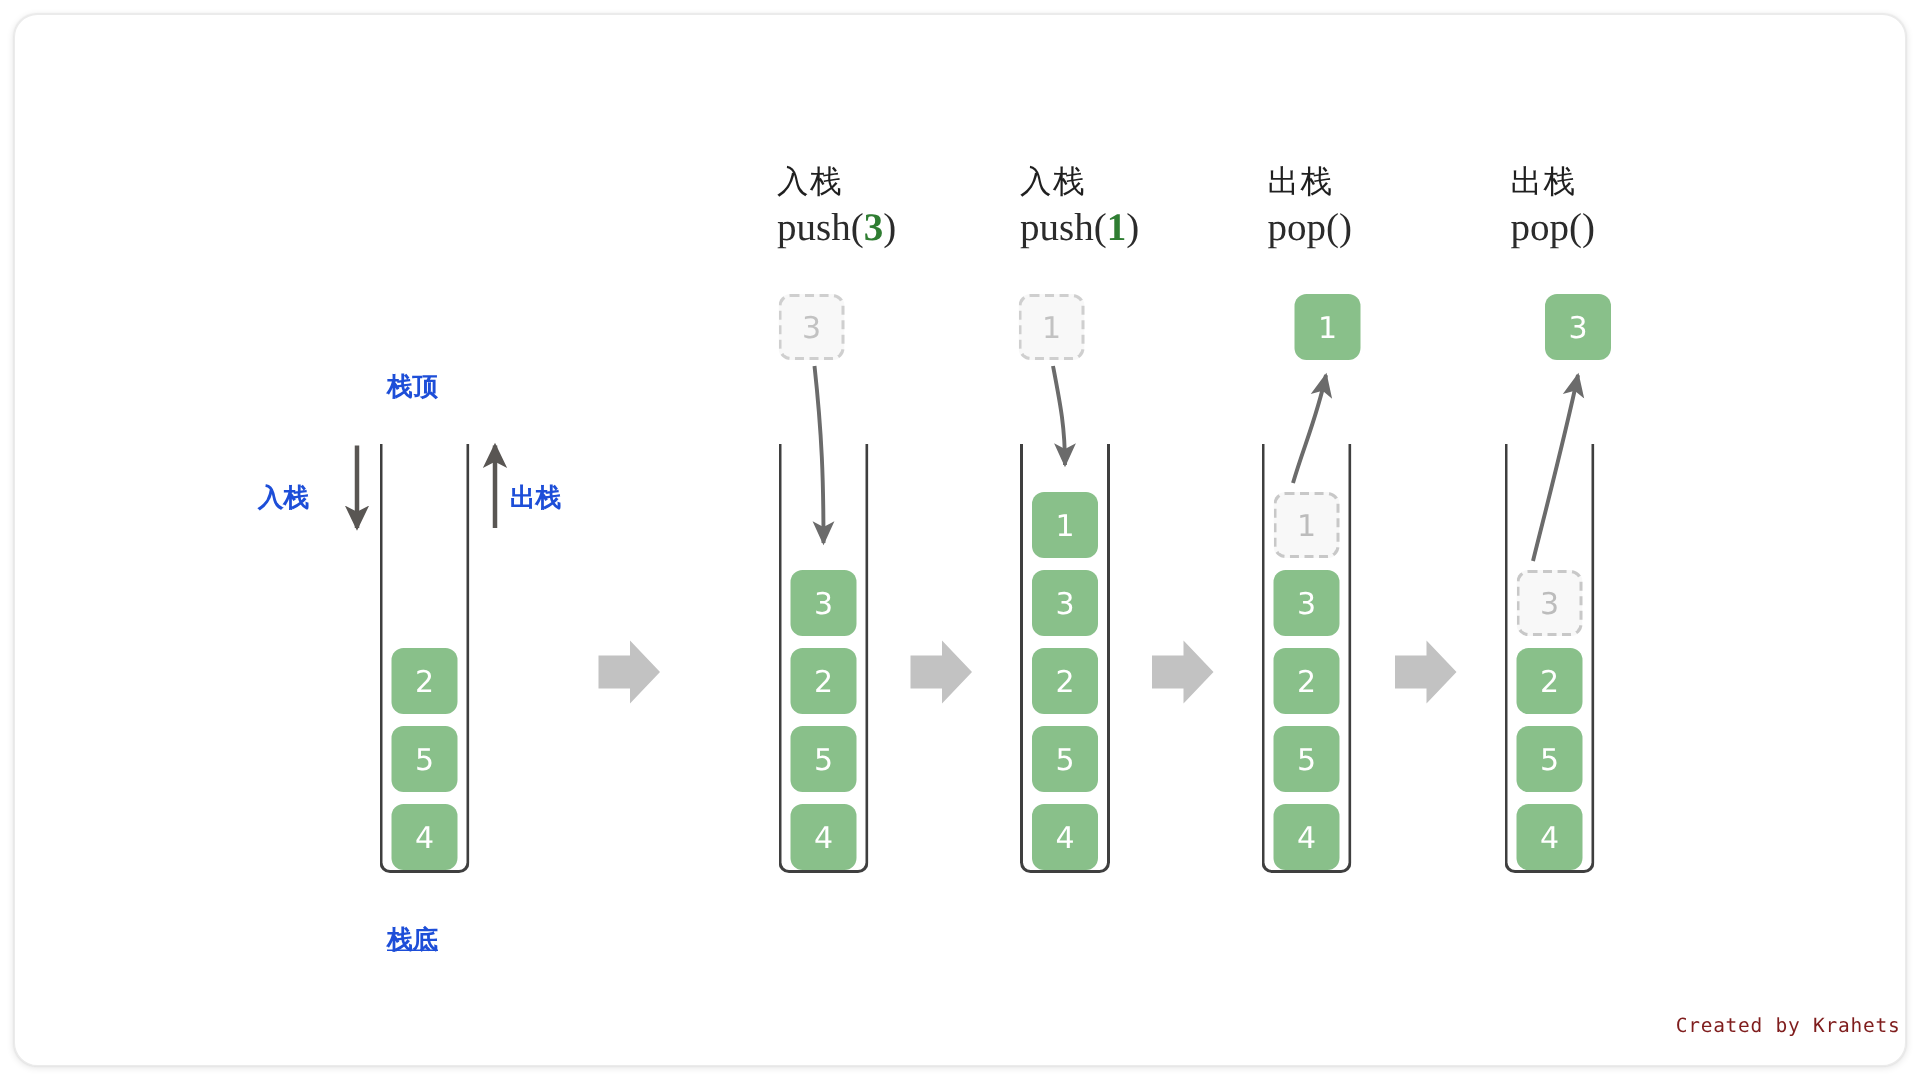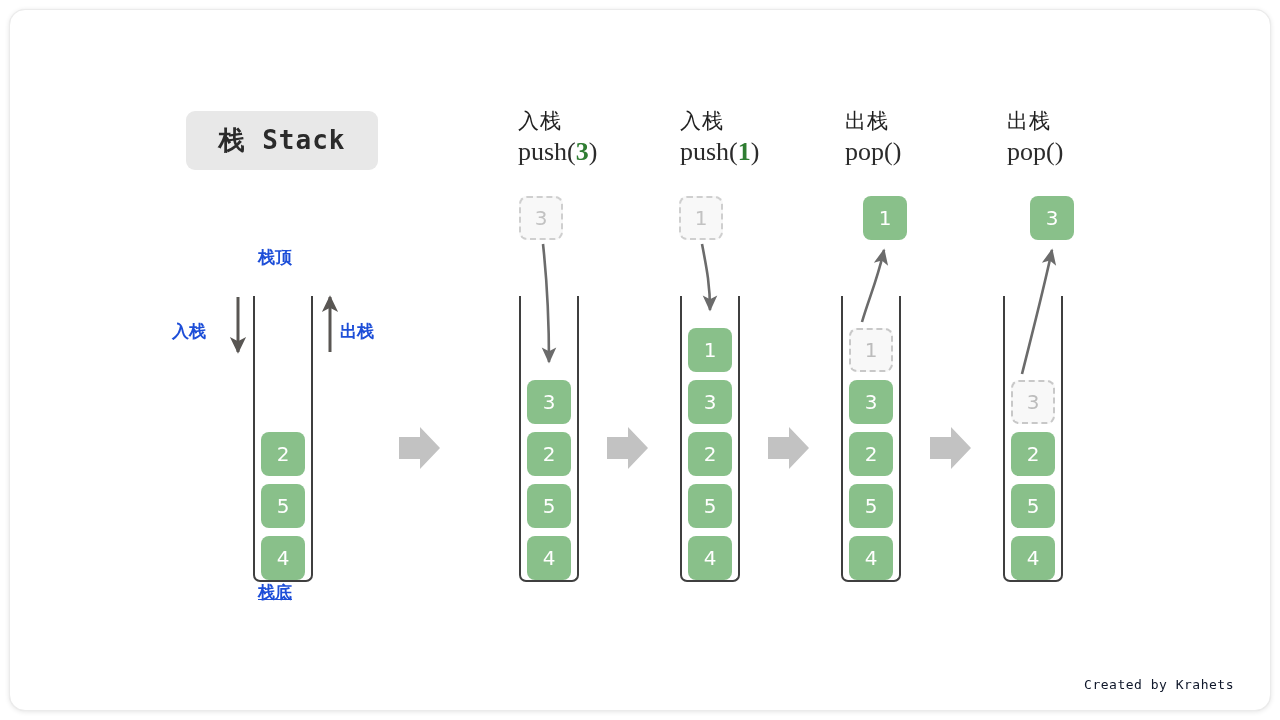--- a/index.html
+++ b/index.html
@@ -158,39 +158,38 @@
   #overlay {
     position: absolute;
     left: 0; top: 0;
     width: 1280px; height: 720px;
     pointer-events: none;
   }
 
   
   .footer {
     position: absolute;
-    right: 46px;
+    right: 13px;
     bottom: 28px;
     font-family: "DejaVu Sans Mono", monospace;
     font-size: 13px;
-    color: #0f172a;
+    color: #7f1d1d;
     letter-spacing: 0.5px;
   }
 </style>
 </head>
 <body>
 
 <div id="canvas">
 
   <div class="card-frame"></div>
 
-  <div class="title-chip">栈 Stack</div>
 
   <div class="lbl" style="left:258px; top:246px;">栈顶</div>
-  <div class="lbl" style="left:258px; top:581px;text-decoration:underline;">栈底</div>
+  <div class="lbl" style="left:258px; top:615px;text-decoration:underline;">栈底</div>
   <div class="lbl" style="left:172px; top:320px;">入栈</div>
   <div class="lbl" style="left:340px; top:320px;">出栈</div>
 
   <div class="op-label" style="left:518px; top:106px;">
     <span class="cn">入栈</span>
     <span class="code"><span>push(</span><span class="num">3</span><span>)</span></span>
   </div>
 
   <div class="op-label" style="left:680px; top:106px;">
     <span class="cn">入栈</span>

